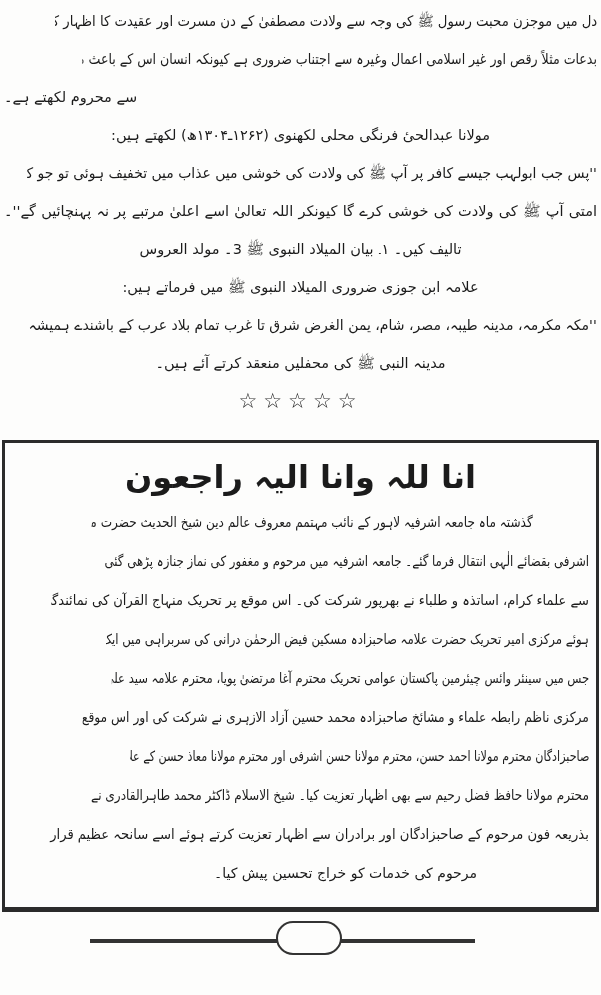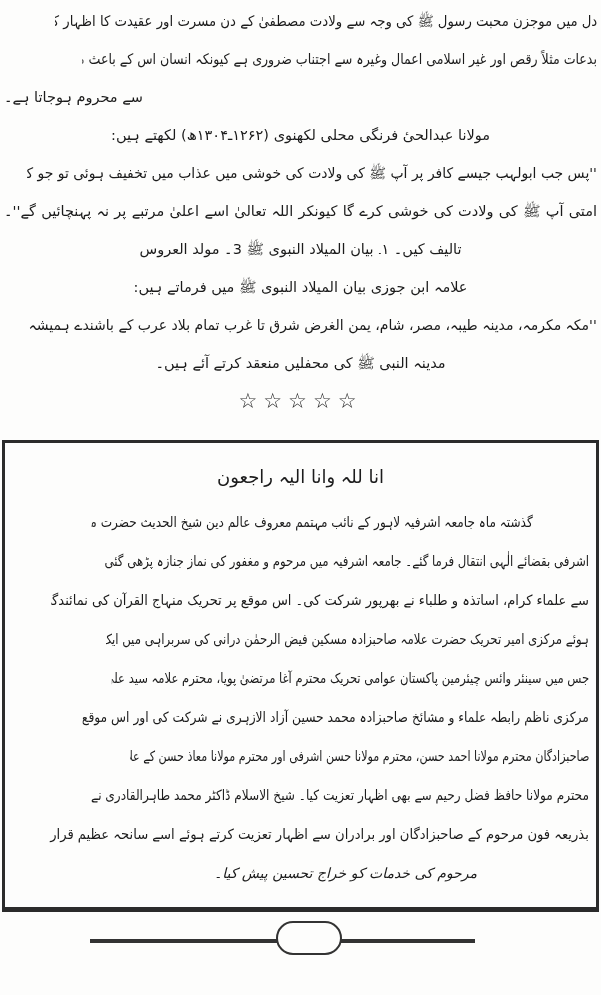--- a/index.html
+++ b/index.html
@@ -23,21 +23,21 @@
     font-size: 14.5px;
   }
   .line {
     direction: rtl;
     overflow: hidden;
     letter-spacing: 0;
   }
   .line.j { text-align: justify; text-align-last: justify; }
   .line.c { text-align-last: center; }
   .line.l { text-align: left; text-align-last: left; }
-  .line.r { text-align: center; text-align-last: right; font-style: italic; }
+  .line.r { text-align: center; text-align-last: right; }
   
   .stars {
     height: 38px;
     line-height: 38px;
     text-align: center;
     font-size: 21px;
     letter-spacing: 6px;
     color: #2a2a2a;
   }
   
@@ -47,22 +47,22 @@
     border-bottom-width: 5px;
     background: #fdfdfc;
     padding: 8px 7px 10px 7px;
     box-sizing: border-box;
     height: 472px;
   }
   .obit-heading {
     height: 52px;
     line-height: 52px;
     text-align: center;
-    font-size: 18px;
-    font-weight: normal;
+    font-size: 32px;
+    font-weight: bold;
     direction: rtl;
   }
   .obit-body .line {
     height: 39px;
     line-height: 39px;
     font-size: 14px;
   }
   
   .footer-ornament {
     position: relative;
@@ -90,26 +90,26 @@
   }
 </style>
 </head>
 <body>
 
 <div class="page">
 
   <div class="top-section">
       <div class="line j" style="white-space: nowrap; transform: scaleX(0.914); transform-origin: right center;">دل میں موجزن محبت رسول ﷺ کی وجہ سے ولادت مصطفیٰ کے دن مسرت اور عقیدت کا اظہار کرے۔ ہاں</div>
       <div class="line j" style="white-space: nowrap; transform: scaleX(0.868); transform-origin: right center;">بدعات مثلاً رقص اور غیر اسلامی اعمال وغیرہ سے اجتناب ضروری ہے کیونکہ انسان اس کے باعث میلاد کی برکات</div>
-      <div class="line l">سے محروم ہوجاتا ہے۔</div>
+      <div class="line l">سے محروم لکھتے ہے۔</div>
       <div class="line c">مولانا عبدالحیٔ فرنگی محلی لکھنوی (۱۲۶۲ـ۱۳۰۴ھ) لکھتے ہیں:</div>
       <div class="line j" style="white-space: nowrap; transform: scaleX(0.961); transform-origin: right center;">''پس جب ابولہب جیسے کافر پر آپ ﷺ کی ولادت کی خوشی میں عذاب میں تخفیف ہوئی تو جو کوئی</div>
       <div class="line j">امتی آپ ﷺ کی ولادت کی خوشی کرے گا کیونکر اللہ تعالیٰ اسے اعلیٰ مرتبے پر نہ پہنچائیں گے''۔</div>
       <div class="line c">تالیف کیں۔ ۱۔ بیان المیلاد النبوی ﷺ    3۔ مولد العروس</div>
-      <div class="line c">علامہ ابن جوزی بیان المیلاد النبوی ﷺ میں فرماتے ہیں:</div>
+      <div class="line c">علامہ ابن جوزی ضروری المیلاد النبوی ﷺ میں فرماتے ہیں:</div>
       <div class="line j" style="white-space: nowrap; transform: scaleX(0.967); transform-origin: right center;">''مکہ مکرمہ، مدینہ طیبہ، مصر، شام، یمن الغرض شرق تا غرب تمام بلاد عرب کے باشندے ہمیشہ سے</div>
       <div class="line c">مدینہ النبی ﷺ کی محفلیں منعقد کرتے آئے ہیں۔</div>
     </div>
 
   <div class="stars">☆☆☆☆☆</div>
 
   <div class="obit-box">
     <div class="obit-heading">انا للہ وانا الیہ راجعون</div>
     <div class="obit-body">
         <div class="line j" style="padding-right: 65px; white-space: nowrap; transform: scaleX(0.862); transform-origin: right center;">گذشتہ ماہ جامعہ اشرفیہ لاہور کے نائب مہتمم معروف عالم دین شیخ الحدیث حضرت مولانا عبدالرحمٰن</div>

